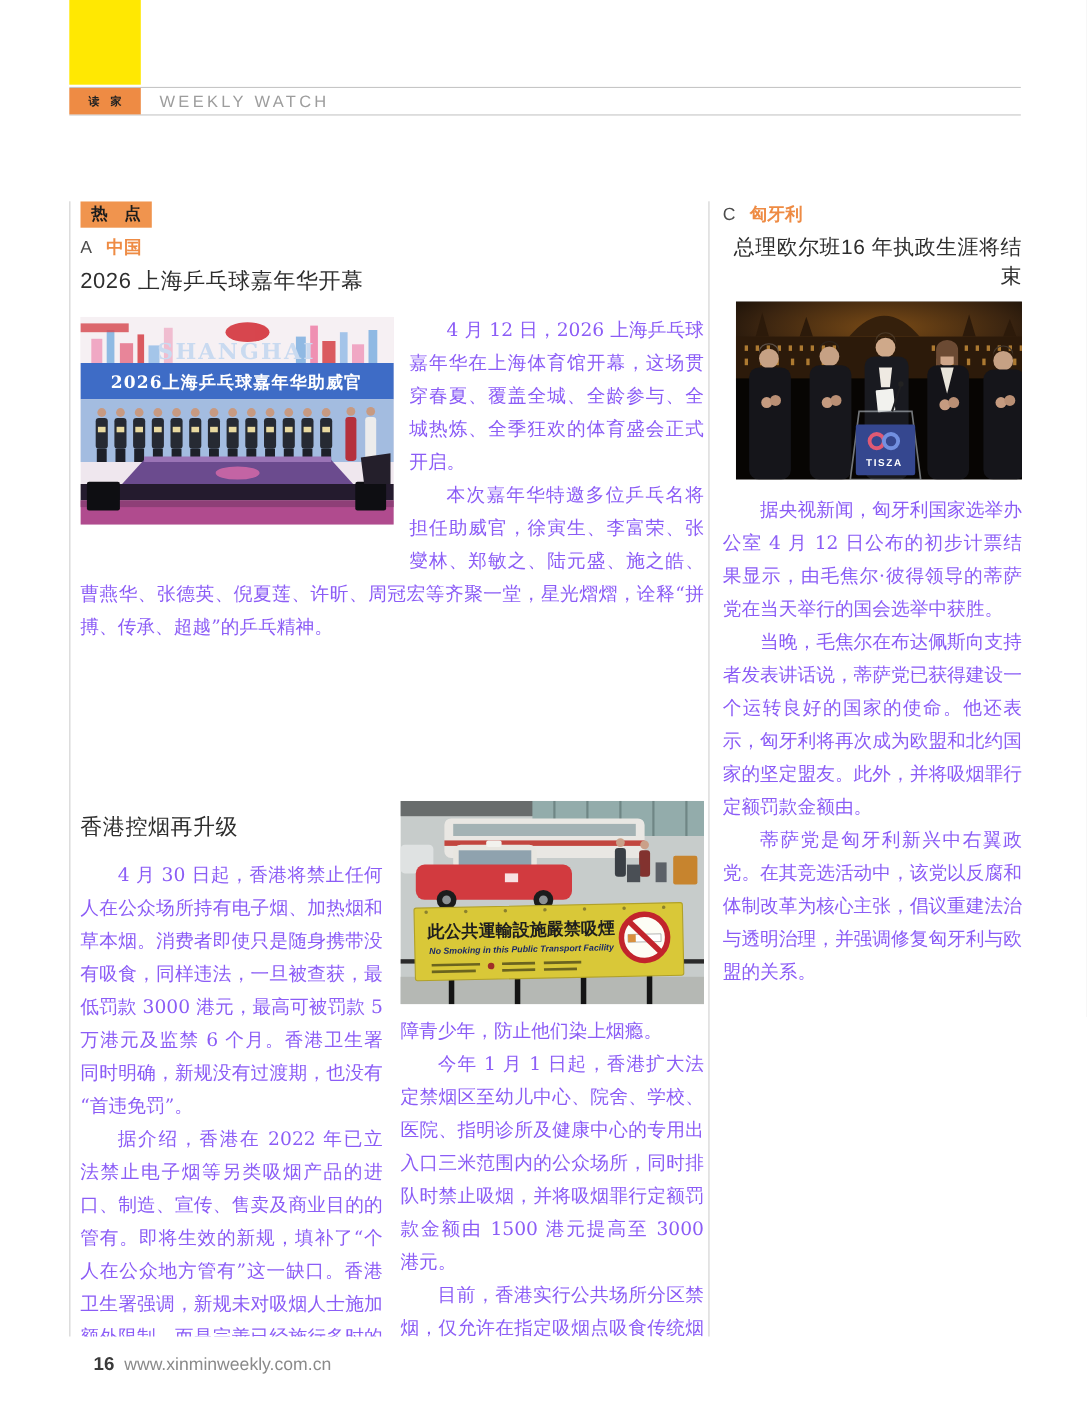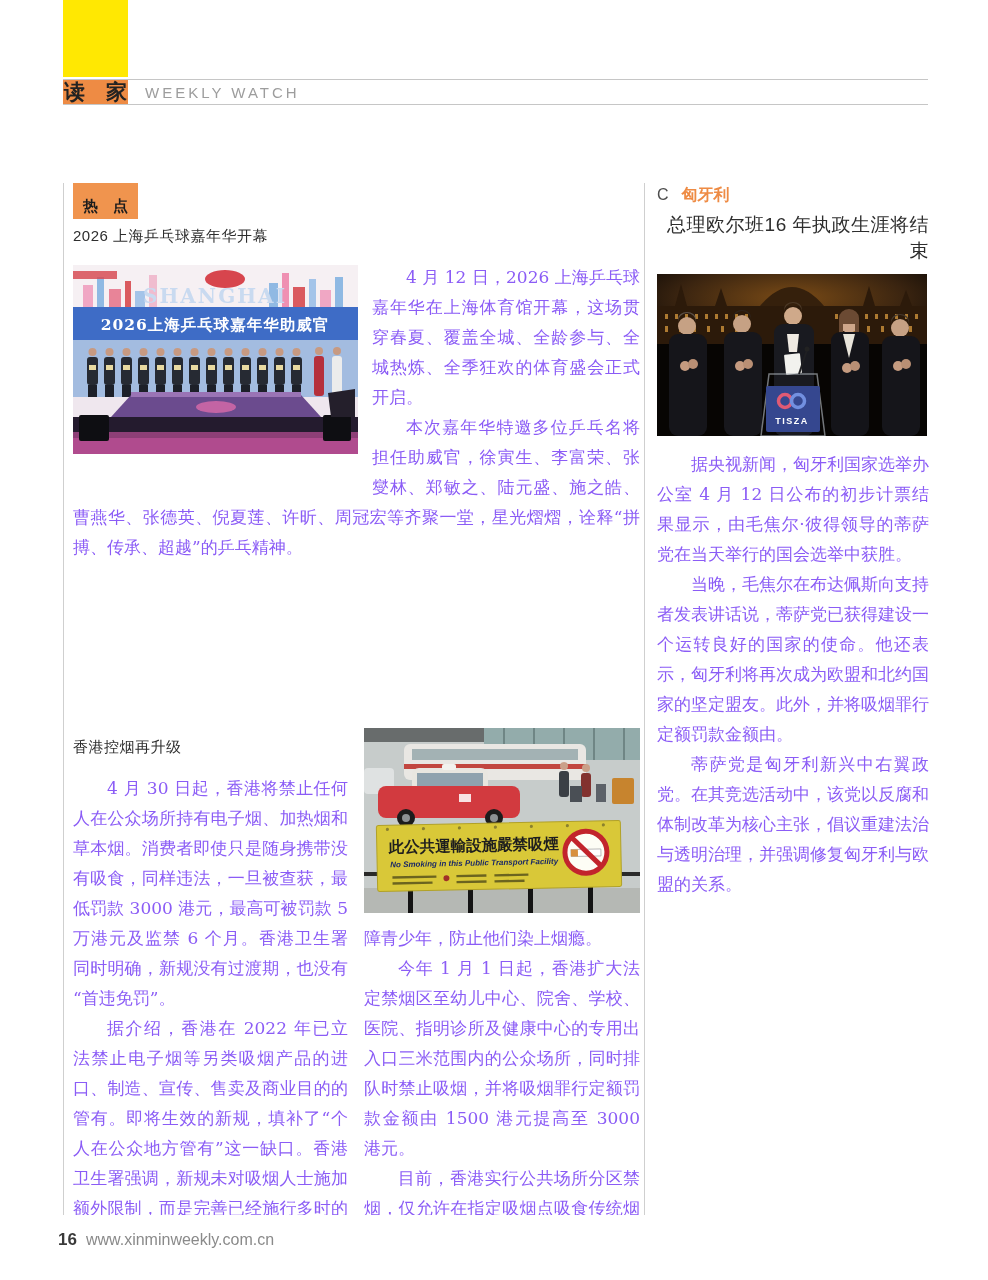--- a/index.html
+++ b/index.html
@@ -2,54 +2,54 @@
 <html lang="zh" style="--accent: #ee8b44; --badge: #f0944e; --yellow: #ffe802;"><head>
 <meta charset="utf-8">
 <style>
   html,body{margin:0;padding:0;background:#e8e8e8;}
   .page{position:relative;width:988px;height:1280px;background:#ffffff;margin:0 auto;overflow:hidden;
         font-family:"Liberation Sans","DejaVu Sans",sans-serif;color:#3d3d3d;}
   
   .yellow-block{position:absolute;left:63px;top:0;width:65px;height:77px;background:var(--yellow,#ffe802);}
   .header-bar{position:absolute;left:63px;top:79px;width:865px;height:24px;
               border-top:1px solid #c6c6c6;border-bottom:1px solid #c6c6c6;display:flex;align-items:stretch;}
-  .header-cn{width:65px;background:var(--accent,#ee8b44);color:#222;font-weight:bold;font-size:21px;
+  .header-cn{width:65px;background:var(--accent,#ee8b44);color:#222;font-weight:bold;font-size:10px;
              display:flex;align-items:center;justify-content:center;}
   .header-en{color:#9d9d9d;font-size:15px;letter-spacing:3px;display:flex;align-items:center;margin-left:17px;}
   
   .content{position:absolute;left:63px;top:183px;width:865px;height:1032px;}
   .vrule{position:absolute;top:0;bottom:0;width:1px;background:#cfcfcf;}
   .vrule.left{left:0;}
   .vrule.mid{left:581px;}
   section{position:absolute;}
   #sec-a{left:10px;top:0;width:567px;height:552px;overflow:hidden;}
   #sec-b{left:10px;top:545px;width:567px;height:487px;overflow:hidden;}
   #sec-c{left:594px;top:2px;width:272px;height:1030px;overflow:hidden;}
   
   .hot-badge{display:inline-block;background:var(--badge,#f0944e);color:#1c1c1c;font-weight:bold;
-             font-size:15px;padding:14px 10px 3px;margin-bottom:8px;}
+             font-size:15px;padding:2px 10px 3px;margin-bottom:8px;}
   .sec-label{font-size:16px;color:#4d4d4d;margin-bottom:6px;}
   .sec-label .region{color:var(--accent,#ee8b44);font-weight:bold;margin-left:13px;}
-  h2.title{margin:0 0 16px 0;font-size:15px;font-weight:500;color:#2e2e2e;letter-spacing:0.5px;}
+  h2.title{margin:0 0 16px 0;font-size:20px;font-weight:500;color:#2e2e2e;letter-spacing:0.5px;}
   #sec-c h2.title{font-size:19px;margin-bottom:10px;text-align:right;}
   
   .body-text{font-family:"DejaVu Serif","Liberation Serif",serif;font-size:17px;line-height:30px;
              text-align:justify;color:#8b5cf6;}
   .body-text p{margin:0;text-indent:2em;}
   .body-text p.cont{text-indent:0;}
   
   .figure{display:block;line-height:0;}
   .fig-a{float:left;width:285px;height:189px;margin:3px 14px 21px 0;}
   .fig-b{width:277px;height:185px;margin-bottom:10px;}
-  .fig-c{width:270px;height:162px;margin:8px 0 13px 0;}
+  .fig-c{width:270px;height:162px;margin:8px 0 13px 12px;}
   
   .b-col1{width:275px;padding-top:10px;}
   .b-col2{position:absolute;left:291px;top:0;width:276px;}
   
-  .footer{position:absolute;left:58px;top:1230px;font-size:16px;color:#8a8a8a;}
+  .footer{position:absolute;left:85px;top:1230px;font-size:16px;color:#8a8a8a;}
   .footer .pageno{color:#3a3a3a;font-weight:bold;font-size:17px;margin-right:9px;}
   svg{display:block;}
 </style>
 </head>
 <body>
 
 <div class="page">
 
   <div class="yellow-block"></div>
 
@@ -57,20 +57,23 @@
     <div class="header-cn">读　家</div>
     <div class="header-en">WEEKLY WATCH</div>
   </div>
 
   <div class="content">
     <div class="vrule left"></div>
     <div class="vrule mid"></div>
 
     <section id="sec-a">
       <span class="hot-badge">热　点</span>
+      <div class="sec-label">
+        <span>A</span><span class="region">中国</span>
+      </div>
       <h2 class="title">2026 上海乒乓球嘉年华开幕</h2>
 
       <div class="body-text">
         <span class="figure fig-a">
           <svg viewBox="0 0 285 189" width="285" height="189">
             <rect width="285" height="189" fill="#efe7ee"></rect>
             <rect width="285" height="42" fill="#f6f0f3"></rect>
 
             <g opacity="0.9">
               <rect x="10" y="20" width="10" height="22" fill="#f0a0bf"></rect>

